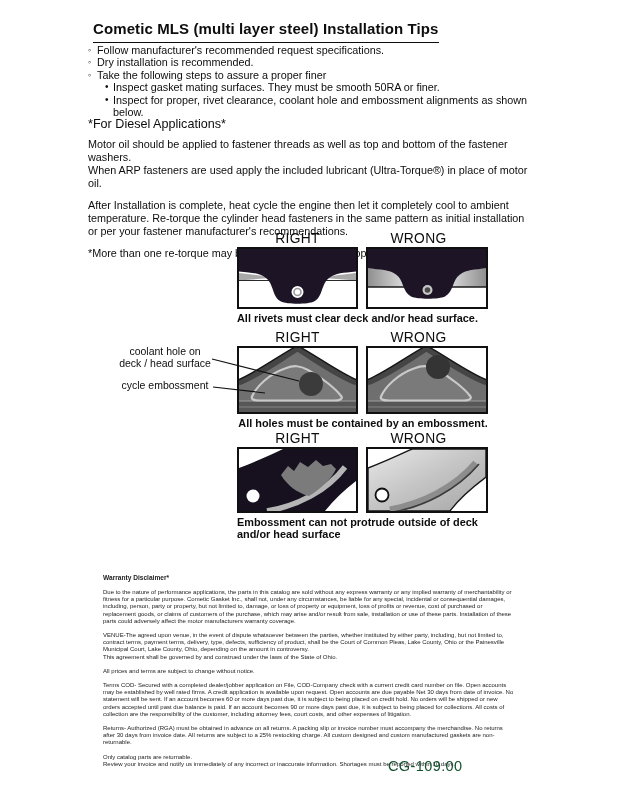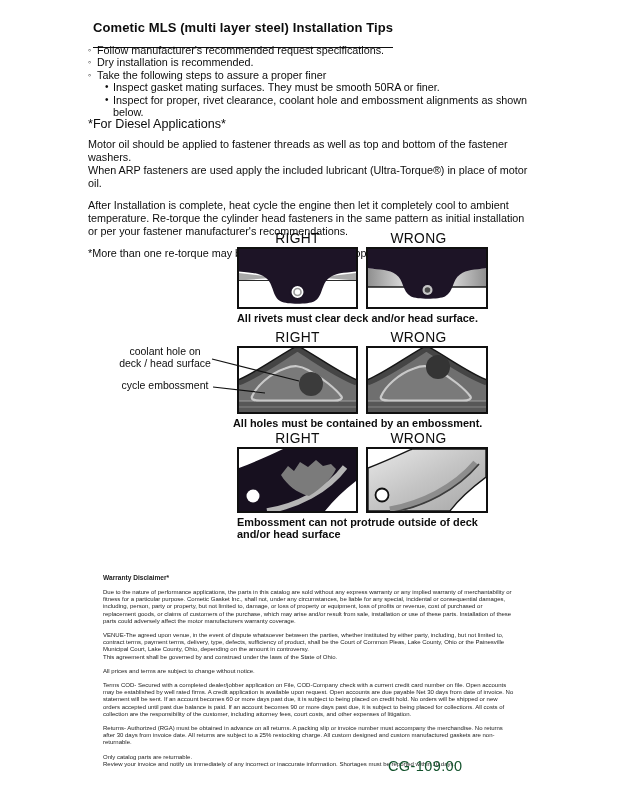--- a/index.html
+++ b/index.html
@@ -4,22 +4,22 @@
 <style>
   * { margin:0; padding:0; box-sizing:border-box; }
   html,body { background:#ffffff; }
   #page {
     position:relative; width:618px; height:800px; background:#ffffff;
     font-family:"Liberation Sans", sans-serif; color:#0d0d0d; overflow:hidden;
   }
   
   #title {
     position:absolute; left:93px; top:20px;
-    font-size:13px; font-weight:bold; letter-spacing:0.1px;
-    border-bottom:1.6px solid #0d0d0d; padding-bottom:12px; display:inline-block;
+    font-size:15px; font-weight:bold; letter-spacing:0.1px;
+    border-bottom:1.6px solid #0d0d0d; padding-bottom:5px; display:inline-block;
   }
   
   #tips { position:absolute; left:88px; top:44px; width:460px; font-size:10.8px; }
   .tip-row { display:flex; line-height:12.4px; }
   .tip-row.sub { padding-left:17px; }
   .tip-marker { width:9px; flex:0 0 9px; font-size:9px; line-height:12.4px; }
   .tip-row.sub .tip-marker { width:8px; flex-basis:8px; font-size:10px; }
   
   #diesel { position:absolute; left:88px; top:117px; width:452px; }
   #diesel h2 { font-size:12.6px; font-weight:normal; margin-bottom:7px; }
@@ -27,21 +27,21 @@
   
   .fig-group { position:absolute; left:237px; width:251px; }
   #fig1 { top:231px; }
   #fig2 { top:330px; }
   #fig3 { top:431px; }
   .fig-heads { display:flex; }
   .fig-heads div { width:121px; text-align:center; font-size:13.8px; line-height:15px; letter-spacing:0.3px; }
   .fig-boxes { display:flex; gap:8px; margin-top:1px; }
   .fig-boxes svg { display:block; }
   .fig-caption { font-size:10.9px; font-weight:bold; margin-top:3px; white-space:pre-line; line-height:12px; }
-  .fig-caption.center { text-align:left; width:260px; margin-left:-4px; }
+  .fig-caption.center { text-align:center; width:260px; margin-left:-4px; }
   
   .side-label { position:absolute; width:94px; left:118px; text-align:center;
     font-size:10.5px; line-height:11.5px; white-space:pre-line; }
   #label-coolant { top:346px; }
   #label-emboss  { top:380px; }
   #leader-lines { position:absolute; left:205px; top:349px; z-index:5; }
   
   #legal { position:absolute; left:103px; top:574px; width:413px; color:#1c1c1c; }
   #legal h3 { font-size:6.6px; font-weight:bold; margin-bottom:8px; }
   #legal p { font-size:6px; line-height:7.2px; margin-bottom:7px; white-space:pre-line; }

